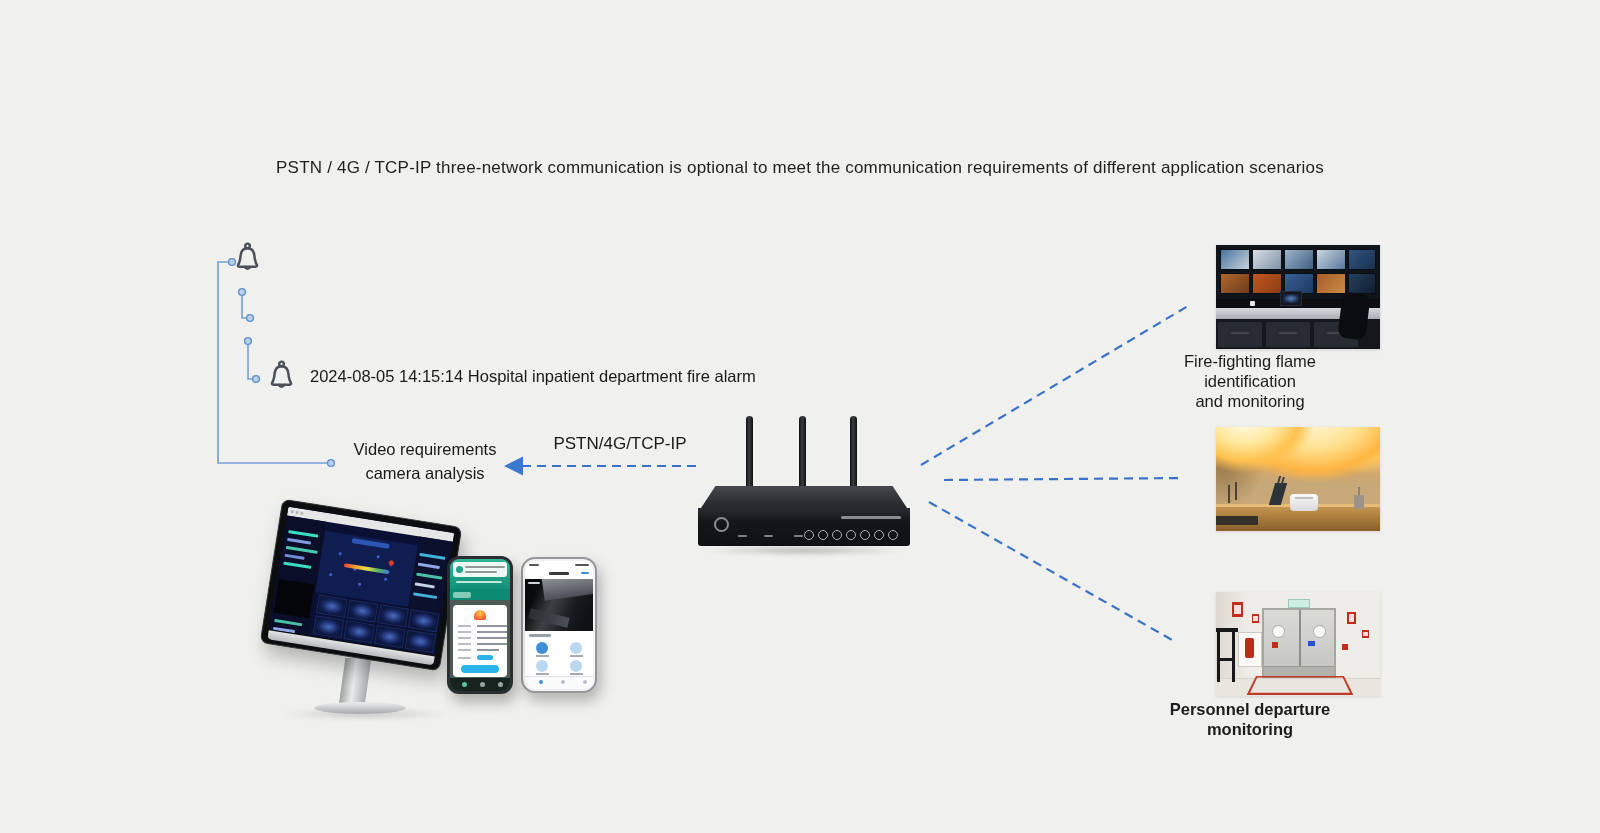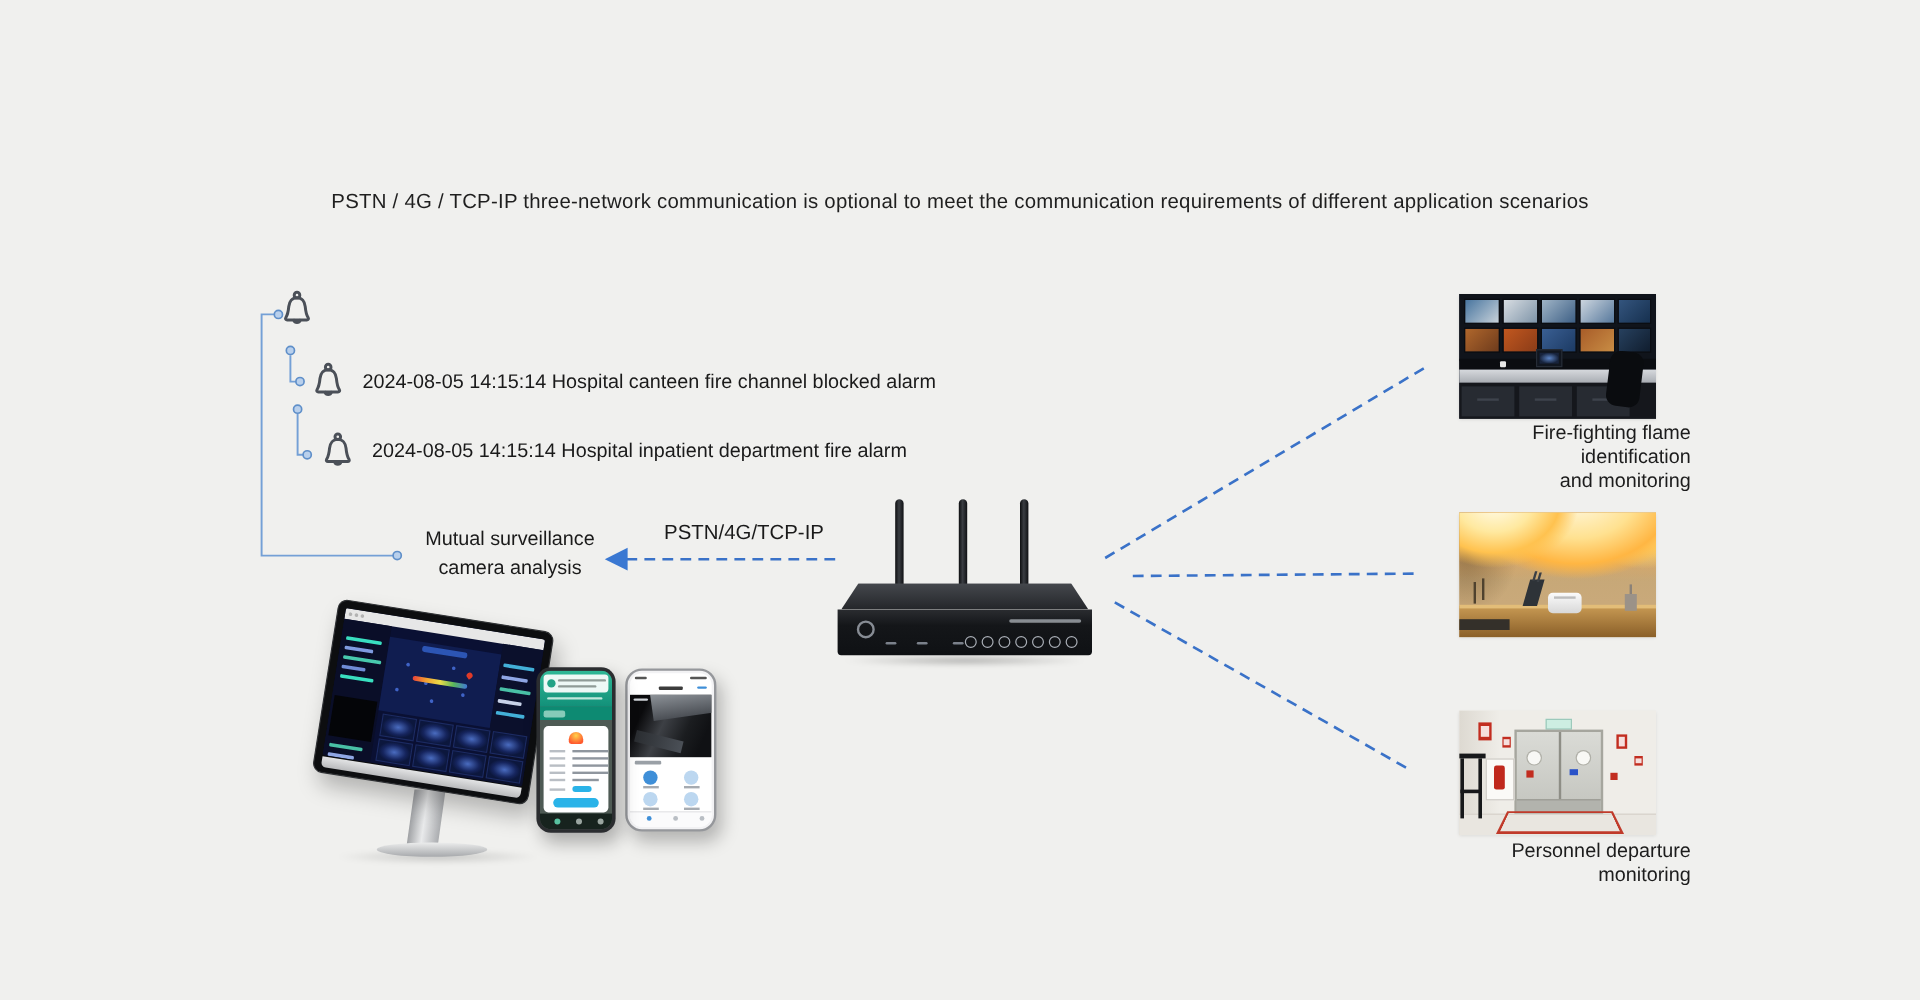--- a/index.html
+++ b/index.html
@@ -109,21 +109,21 @@
   .p2-label{position:absolute;left:4px;top:73px;width:22px;height:2.5px;background:#9aa0a6;border-radius:1px;}
   .p2-grid{position:absolute;left:0;top:79px;right:0;height:36px;display:grid;grid-template-columns:1fr 1fr;grid-template-rows:1fr 1fr;}
   .p2-item{position:relative;}
   .p2-item b{position:absolute;left:50%;top:2px;width:12px;height:12px;margin-left:-6px;border-radius:50%;}
   .p2-item i{position:absolute;left:50%;top:15px;width:13px;height:2px;margin-left:-6.5px;background:#a6abb1;}
   .p2-nav{position:absolute;left:0;right:0;bottom:0;height:12px;background:#fbfbfc;border-top:1px solid #e4e4e6;}
   .p2-nav i{position:absolute;top:3px;width:4px;height:4px;border-radius:50%;background:#b9bec4;}
 
   
   .scene{position:absolute;left:1216px;width:164px;height:104px;overflow:hidden;box-shadow:0 1px 3px rgba(0,0,0,.12);}
-  .caption{position:absolute;left:1199px;width:210px;text-align:right;
+  .caption{position:absolute;left:1145px;width:210px;text-align:center;
          font-size:16.5px;line-height:20px;color:#1c1c1c;}
 
   
   .s1{background:#1d222b;}
   .s1-wall{position:absolute;left:0;top:0;right:0;height:56px;background:#10141b;}
   .cell{position:absolute;border:1px solid #0a0d12;box-sizing:border-box;}
   .s1-shelf{position:absolute;left:0;top:54px;right:0;height:9px;background:#0b0d11;}
   .s1-desk{position:absolute;left:0;top:63px;right:0;height:11px;background:linear-gradient(180deg,#d6d9dd,#a9adb3);}
   .s1-under{position:absolute;left:0;top:74px;right:0;bottom:0;background:#15171c;}
   .drawer{position:absolute;top:3px;width:44px;height:25px;background:#272b32;}
@@ -205,43 +205,33 @@
 
   <div class="alarm-row" style="left:230px;top:238px;">
     <svg class="bell" viewBox="0 0 24 24">
       <g fill="none" stroke="#4b5058" stroke-width="1.7" stroke-linecap="round" stroke-linejoin="round">
         <circle cx="12" cy="3.4" r="1.6"></circle>
         <path d="M12 4.9 C 9.2 4.9 7.6 7.1 7.3 9.9 C 7.1 12.1 6.6 14.7 5.6 16.3 C 5.2 17 5.6 17.6 6.4 17.6 L 17.6 17.6 C 18.4 17.6 18.8 17 18.4 16.3 C 17.4 14.7 16.9 12.1 16.7 9.9 C 16.4 7.1 14.8 4.9 12 4.9 Z"></path>
         <path d="M10.2 17.8 a1.9 1.9 0 0 0 3.6 0"></path>
       </g>
     </svg>
   </div>
-  <div class="alarm-row" style="left:256px;top:298px;">
-    <svg class="bell" viewBox="0 0 24 24">
-      <g fill="none" stroke="#4b5058" stroke-width="1.7" stroke-linecap="round" stroke-linejoin="round">
-        <circle cx="12" cy="3.4" r="1.6"></circle>
-        <path d="M12 4.9 C 9.2 4.9 7.6 7.1 7.3 9.9 C 7.1 12.1 6.6 14.7 5.6 16.3 C 5.2 17 5.6 17.6 6.4 17.6 L 17.6 17.6 C 18.4 17.6 18.8 17 18.4 16.3 C 17.4 14.7 16.9 12.1 16.7 9.9 C 16.4 7.1 14.8 4.9 12 4.9 Z"></path>
-        <path d="M10.2 17.8 a1.9 1.9 0 0 0 3.6 0"></path>
-      </g>
-    </svg>
-    <span class="txt">2024-08-05 14:15:14 Hospital canteen fire channel blocked alarm</span>
-  </div>
   <div class="alarm-row" style="left:264px;top:356px;">
     <svg class="bell" viewBox="0 0 24 24">
       <g fill="none" stroke="#4b5058" stroke-width="1.7" stroke-linecap="round" stroke-linejoin="round">
         <circle cx="12" cy="3.4" r="1.6"></circle>
         <path d="M12 4.9 C 9.2 4.9 7.6 7.1 7.3 9.9 C 7.1 12.1 6.6 14.7 5.6 16.3 C 5.2 17 5.6 17.6 6.4 17.6 L 17.6 17.6 C 18.4 17.6 18.8 17 18.4 16.3 C 17.4 14.7 16.9 12.1 16.7 9.9 C 16.4 7.1 14.8 4.9 12 4.9 Z"></path>
         <path d="M10.2 17.8 a1.9 1.9 0 0 0 3.6 0"></path>
       </g>
     </svg>
     <span class="txt">2024-08-05 14:15:14 Hospital inpatient department fire alarm</span>
   </div>
 
   <div class="video-label">
-    <div>Mutual surveillance</div>
+    <div>Video requirements</div>
     <div>camera analysis</div>
   </div>
   <div class="protocol-label">PSTN/4G/TCP-IP</div>
 
   <div class="router">
     <div class="antenna" style="left:48px;"></div>
     <div class="antenna" style="left:101px;"></div>
     <div class="antenna" style="left:152px;"></div>
     <div class="router-top"></div>
     <div class="router-front">
@@ -480,18 +470,18 @@
         <div class="s3-ext"></div>
       </div>
     <div class="s3-table">
       <i style="left:0;top:0;width:22px;height:4px;"></i>
       <i style="left:1px;top:4px;width:3px;height:50px;"></i>
       <i style="left:16px;top:4px;width:3px;height:50px;"></i>
       <i style="left:1px;top:30px;width:18px;height:3px;"></i>
     </div>
     <div class="s3-redline"></div>
   </div>
-  <div class="caption" style="top:699px;">
+  <div class="caption" style="top:699px;font-weight:bold;">
     <div>Personnel departure</div>
     <div>monitoring</div>
   </div>
 
 </div>
 
 </body></html>

